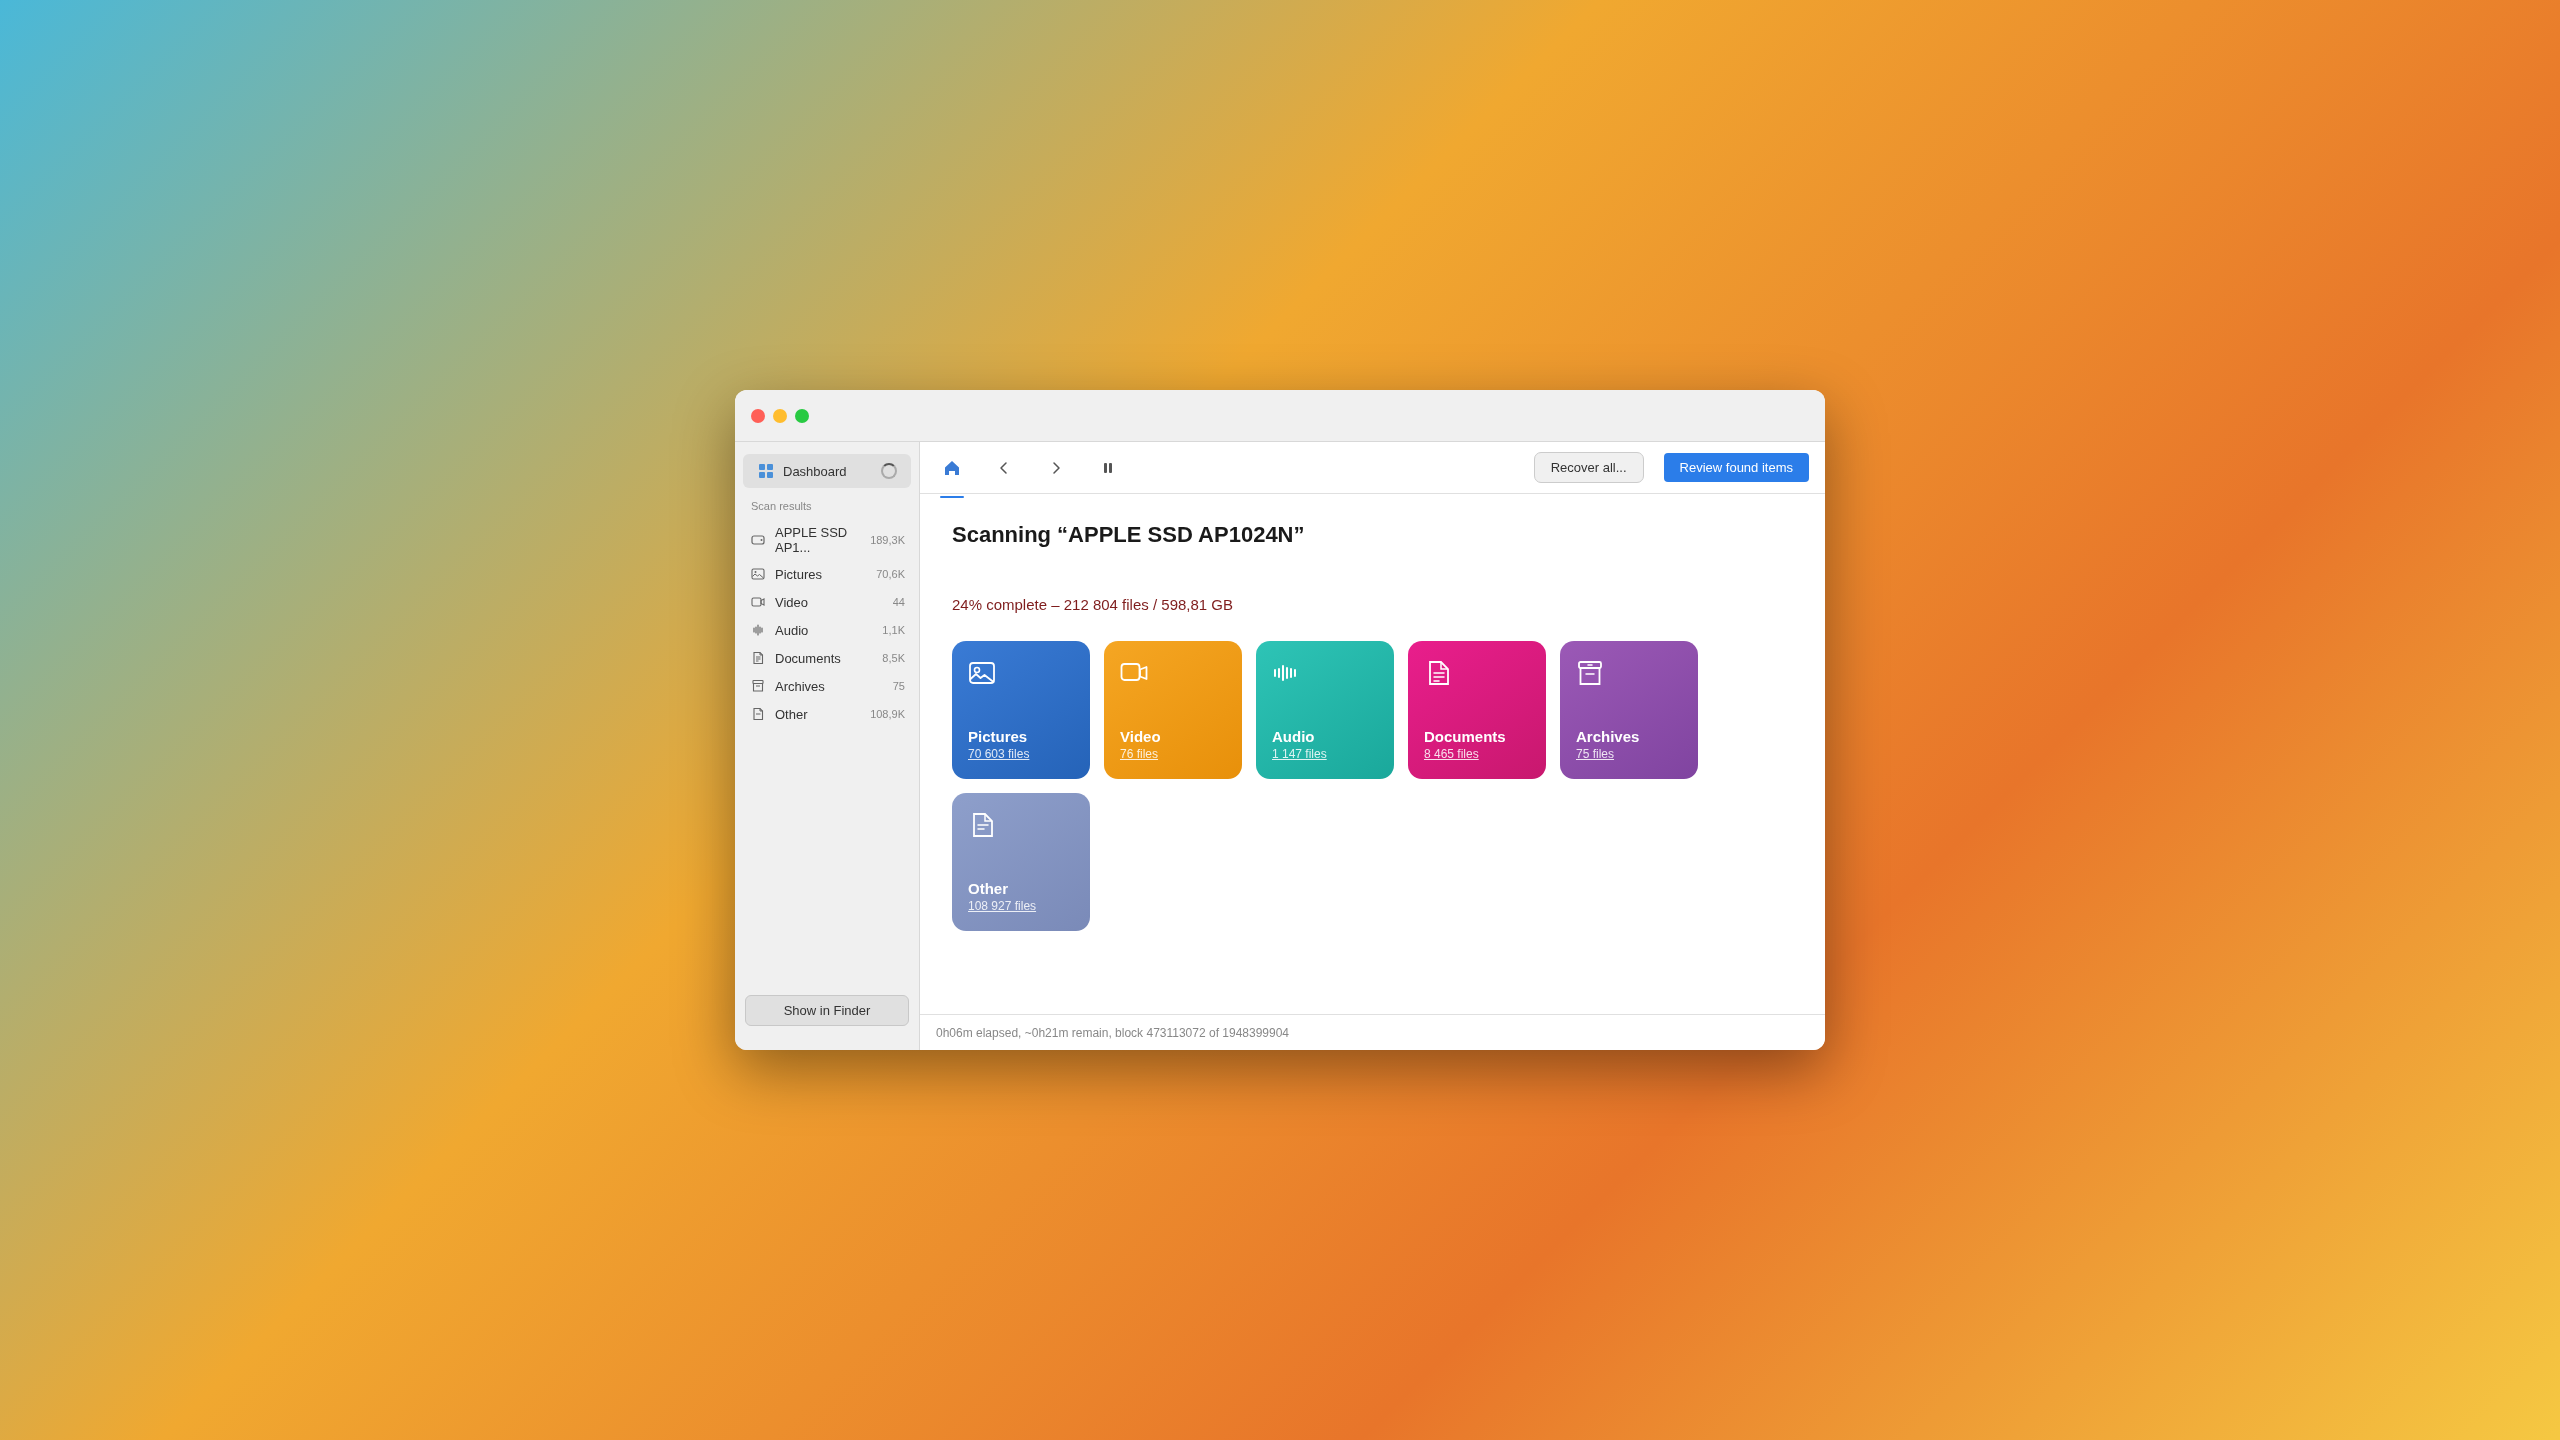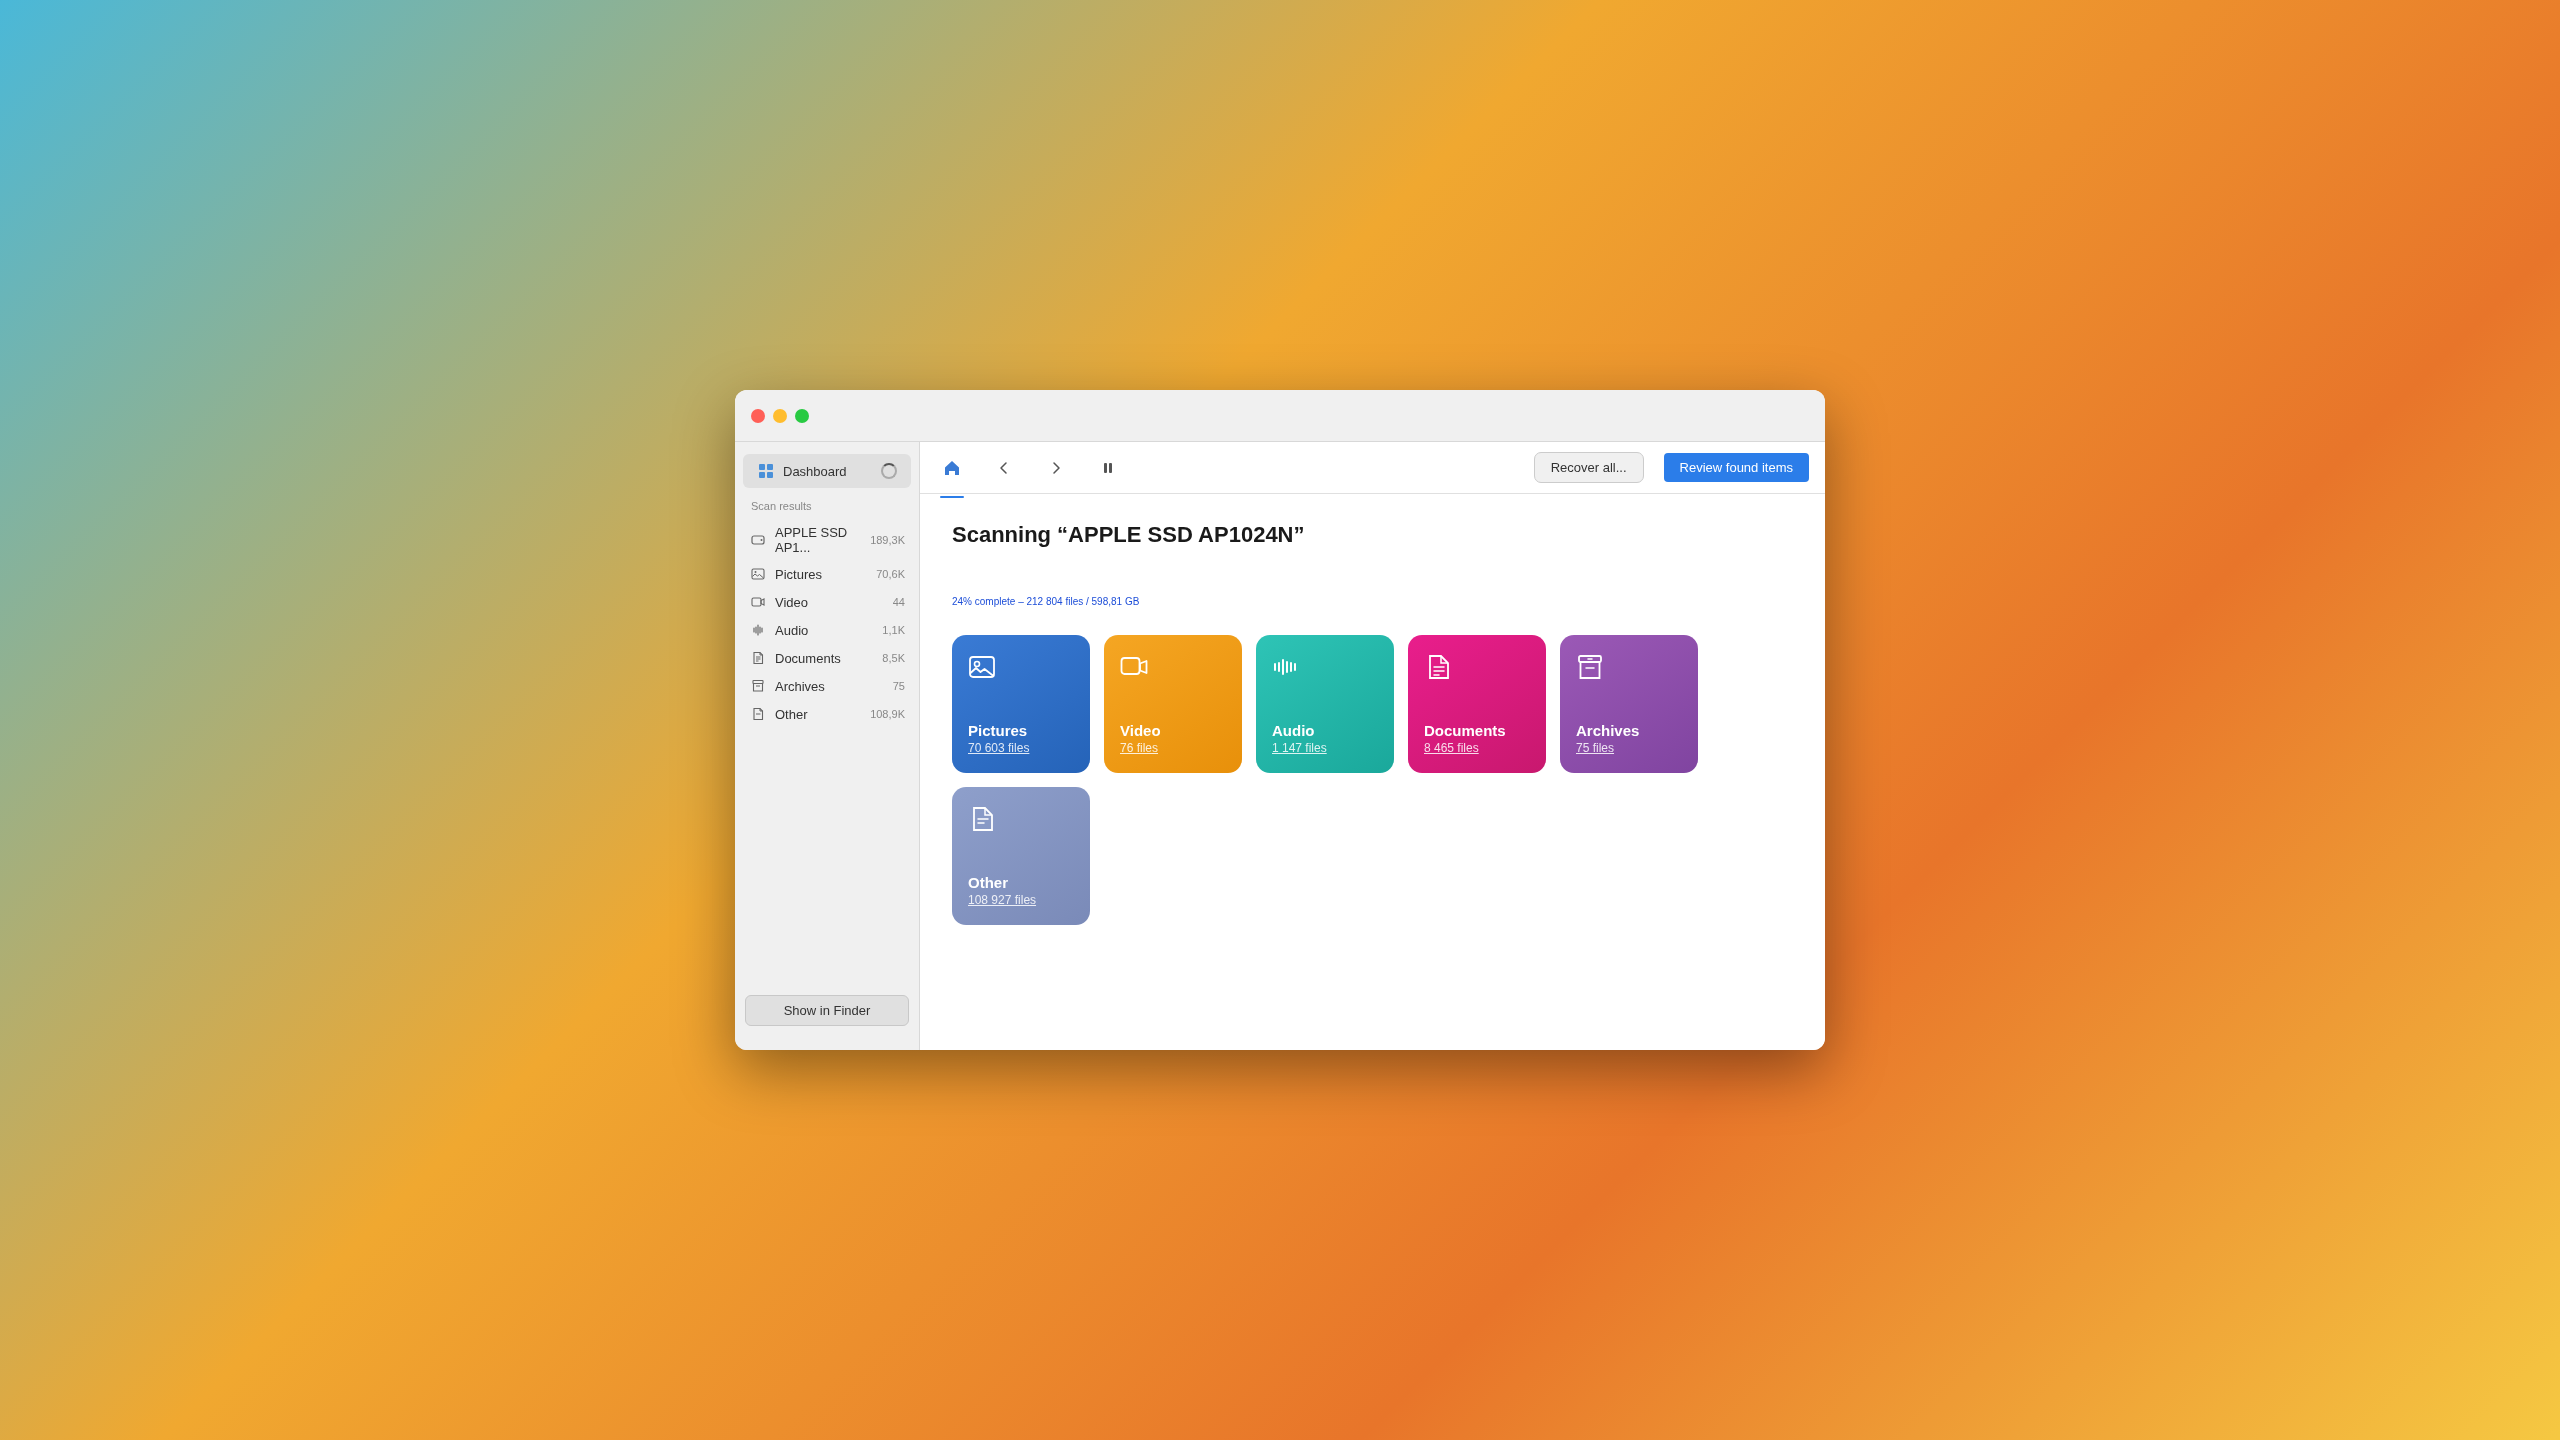--- a/index.html
+++ b/index.html
@@ -258,22 +258,22 @@
     }
 
     .scan-title {
       font-size: 22px;
       font-weight: 600;
       color: #1a1a1a;
       margin-bottom: 6px;
     }
 
     .scan-subtitle {
-      font-size: 10px;
-      color: #1d4ed8;
+      font-size: 15px;
+      color: #7f1d1d;
       margin-bottom: 28px;
       margin-top: 48px;
     }
 
     .category-grid {
       display: flex;
       gap: 14px;
       flex-wrap: wrap;
     }
 
@@ -571,16 +571,19 @@
             </div>
             <div class="card-bottom">
               <span class="card-title">Other</span>
               <span class="card-count">108 927 files</span>
             </div>
           </div>
 
         </div>
       </div>
 
+      <div class="status-bar">
+        <span class="status-text">0h06m elapsed, ~0h21m remain, block 473113072 of 1948399904</span>
+      </div>
 
     </div>
   </div>
 </div>
 
 </body></html>

